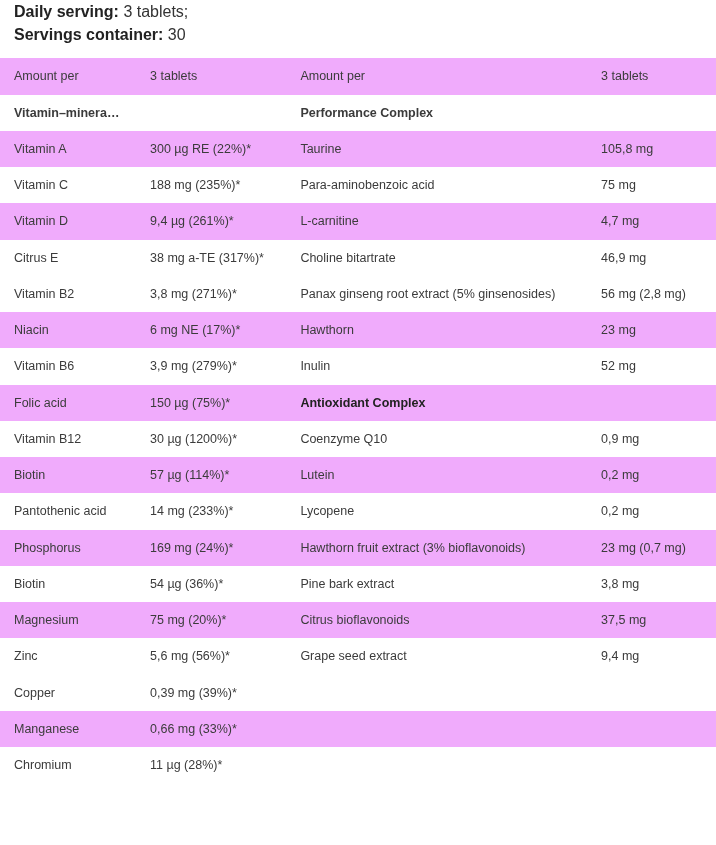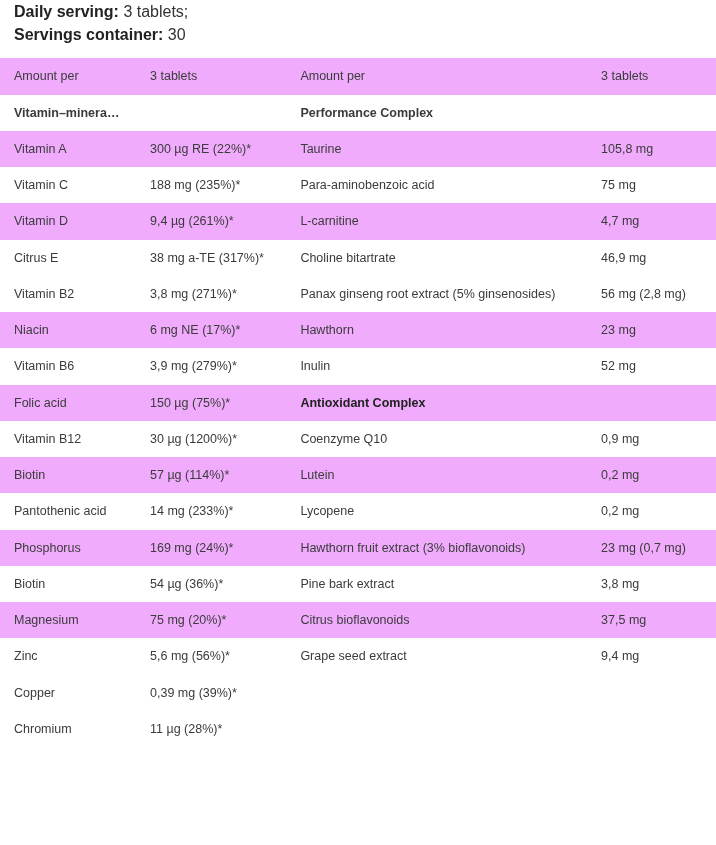--- a/index.html
+++ b/index.html
@@ -186,20 +186,26 @@
           <td class="c1">5,6 mg (56%)*</td>
           <td class="c2">Grape seed extract</td>
           <td class="c3">9,4 mg</td>
         </tr>
         <tr class="plain rowline">
           <td class="c0">Copper</td>
           <td class="c1">0,39 mg (39%)*</td>
           <td class="c2"></td>
           <td class="c3"></td>
         </tr>
+        <tr class="shaded rowline">
+          <td class="c0">Manganese</td>
+          <td class="c1">0,66 mg (33%)*</td>
+          <td class="c2"></td>
+          <td class="c3"></td>
+        </tr>
         <tr class="plain rowline">
           <td class="c0">Chromium</td>
           <td class="c1 green">11 µg (28%)*</td>
           <td class="c2"></td>
           <td class="c3"></td>
         </tr>
       </tbody>
   </table>
 
 </div>

